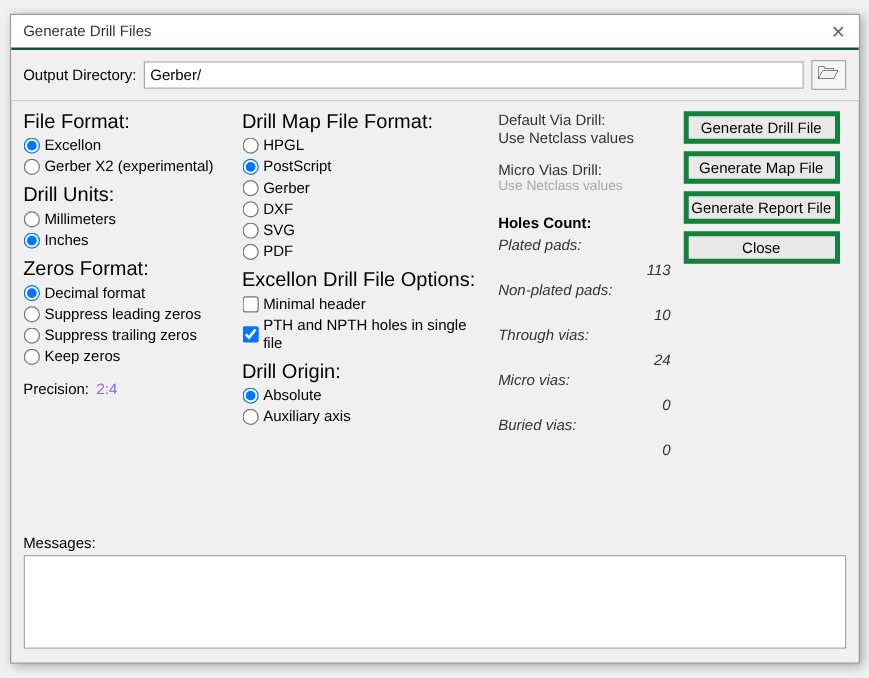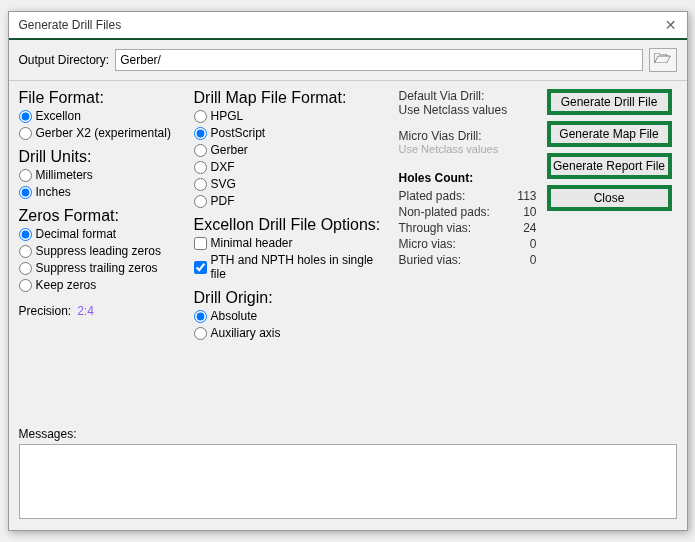--- a/index.html
+++ b/index.html
@@ -165,23 +165,24 @@
     }
     .holes-table {
       display: flex;
       flex-direction: column;
       gap: 2px;
     }
     .holes-row {
       display: flex;
       justify-content: space-between;
       font-size: 12px;
+      font-style: italic;
     }
     .holes-label { color: #333; }
-    .holes-value { color: #333; min-width: 20px; text-align: right; }
+    .holes-value { color: #333; min-width: 20px; text-align: right; margin-top: 20px; }
     .messages-section {
       padding: 4px 10px 8px 10px;
     }
     .messages-label {
       font-size: 12px;
       margin-bottom: 3px;
     }
     .messages-textarea {
       width: 100%;
       height: 75px;

